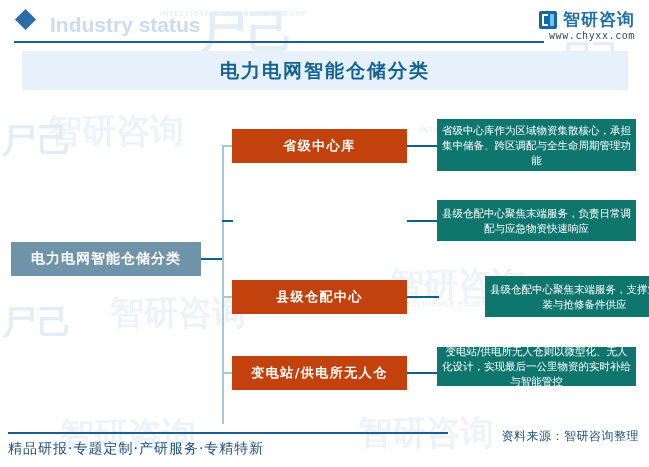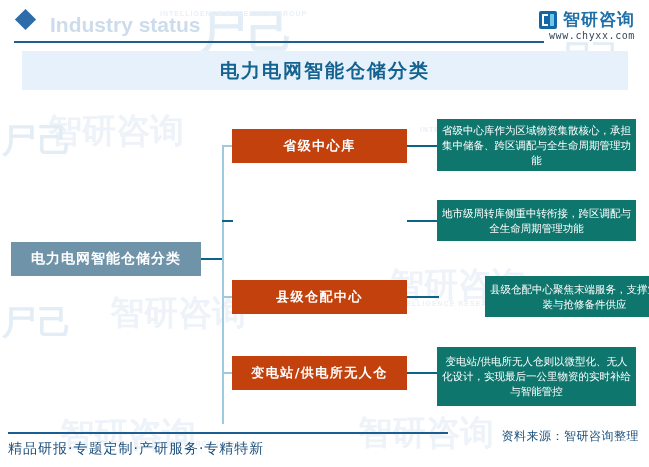--- a/index.html
+++ b/index.html
@@ -281,38 +281,38 @@
     <span>省级中心库</span>
   </div>
   <div class="ln ln-dark" style="left:407px; top:50px; width:32px; height:2px;"></div>
   <div class="desc-box" style="top:24px; height:52px;">
     <span>省级中心库作为区域物资集散核心，承担集中储备、跨区调配与全生命周期管理功能</span>
   </div>
 
   <div class="ln ln-dark" style="left:222px; top:125px; width:11px; height:2px;"></div>
   <div class="ln ln-dark" style="left:407px; top:125px; width:32px; height:2px;"></div>
   <div class="desc-box" style="top:105px; height:41px;">
-    <span>地市级周转库侧重中转衔接，跨区调配与全生命周期管理功能</span>
+    <span>县级仓配中心聚焦末端服务，负责日常调配与应急物资快速响应</span>
   </div>
 
   <div class="ln" style="left:222px; top:201px; width:11px; height:2px;"></div>
   <div class="cat-box" style="top:185px;">
     <span>县级仓配中心</span>
   </div>
   <div class="ln ln-dark" style="left:407px; top:201px; width:32px; height:2px;"></div>
   <div class="desc-box" style="top:181px; height:41px;margin-left:48px;">
     <span>县级仓配中心聚焦末端服务，支撑业扩新装与抢修备件供应</span>
   </div>
 
   <div class="ln" style="left:222px; top:277px; width:11px; height:2px;"></div>
   <div class="cat-box" style="top:261px;">
     <span>变电站/供电所无人仓</span>
   </div>
   <div class="ln ln-dark" style="left:407px; top:277px; width:32px; height:2px;"></div>
-  <div class="desc-box" style="top:252px; height:59px;">
+  <div class="desc-box" style="top:252px; height:39px;">
     <span>变电站/供电所无人仓则以微型化、无人化设计，实现最后一公里物资的实时补给与智能管控</span>
   </div>
 
 </div>
 
 <div class="hr-bot"></div>
 <div class="footer-left">精品研报·专题定制·产研服务·专精特新</div>
 <div class="footer-right">资料来源：智研咨询整理</div>
 
 </body></html>

